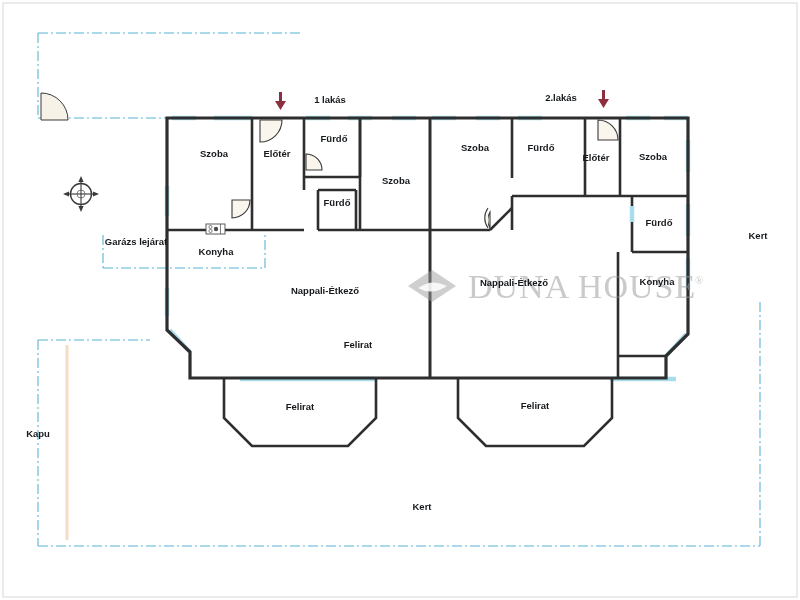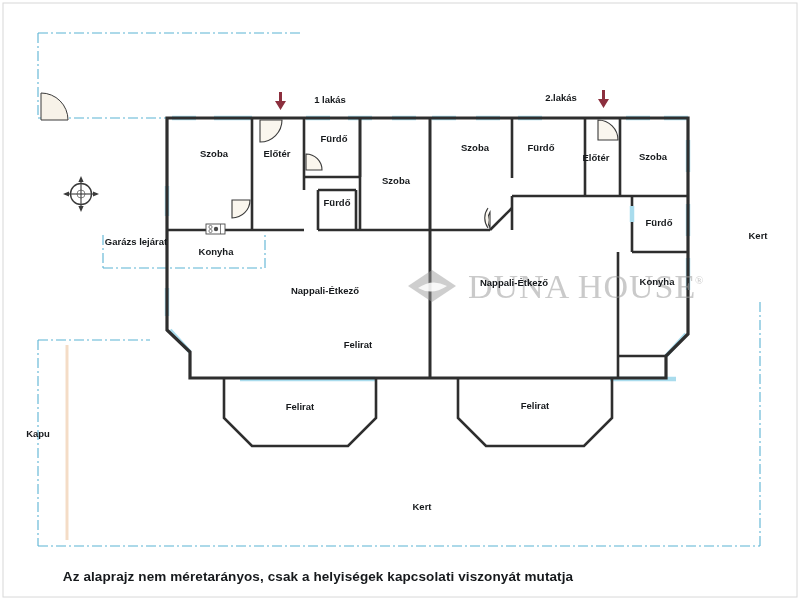--- a/index.html
+++ b/index.html
@@ -271,15 +271,14 @@
     <text class="room-label" x="300" y="407">Felirat</text>
     <text class="room-label" x="535" y="406">Felirat</text>
 
     <text class="area-label" x="136" y="242">Garázs lejárat</text>
     <text class="area-label" x="758" y="236">Kert</text>
     <text class="area-label" x="422" y="507">Kert</text>
     <text class="area-label" x="38" y="434">Kapu</text>
 
   </svg>
 
-  <div class="caption-text">Az alaprajz nem méretarányos, csak a helyiségek kapcsolati viszonyát mutatja</div>
 
 </div>
 
 </body></html>

